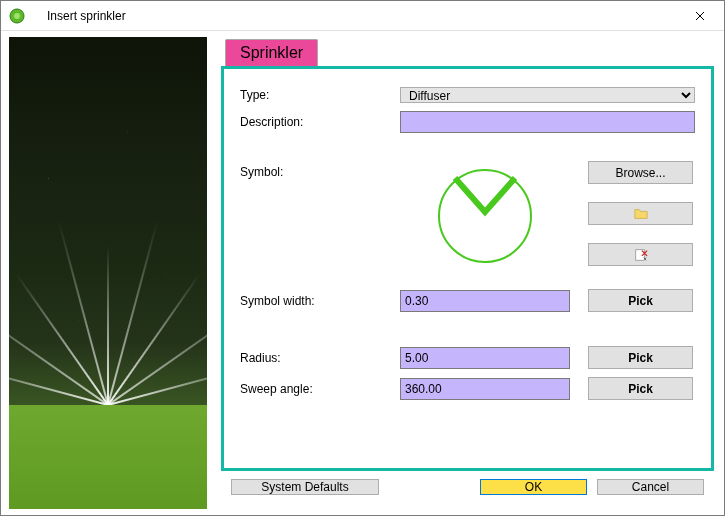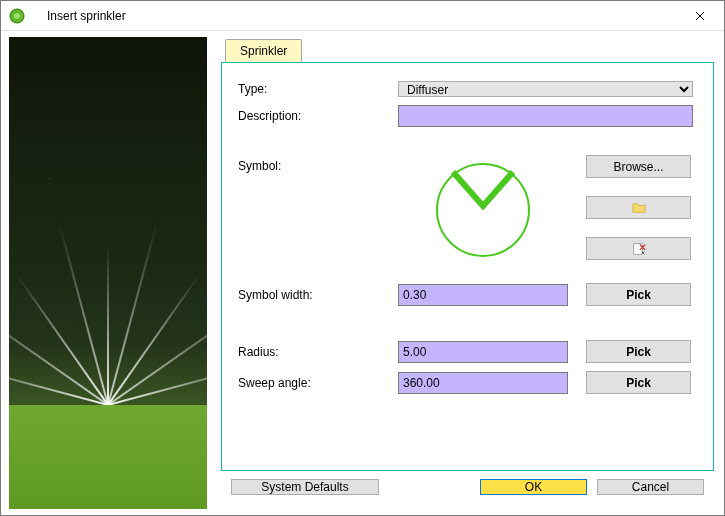--- a/index.html
+++ b/index.html
@@ -97,28 +97,28 @@
   }
   .tabset {
     display: flex;
     margin-bottom: -1px;
     padding-left: 4px;
   }
   .tab {
     padding: 4px 14px;
     border: 1px solid #a9a9a9;
     border-bottom: 1px solid #fff;
-    background: #fef9c3;
+    background: #ec4899;
     position: relative;
     border-radius: 2px 2px 0 0;
-    font-size: 12px;
+    font-size: 16px;
   }
   .tabpanel {
     flex: 1;
-    border: 1px solid #14b8a6;
+    border: 3px solid #14b8a6;
     background: #fff;
     padding: 18px 16px 20px 16px;
     position: relative;
   }
   .form-row {
     display: flex;
     align-items: center;
     margin-bottom: 8px;
   }
   .label-col { width: 160px; color: #000; }

